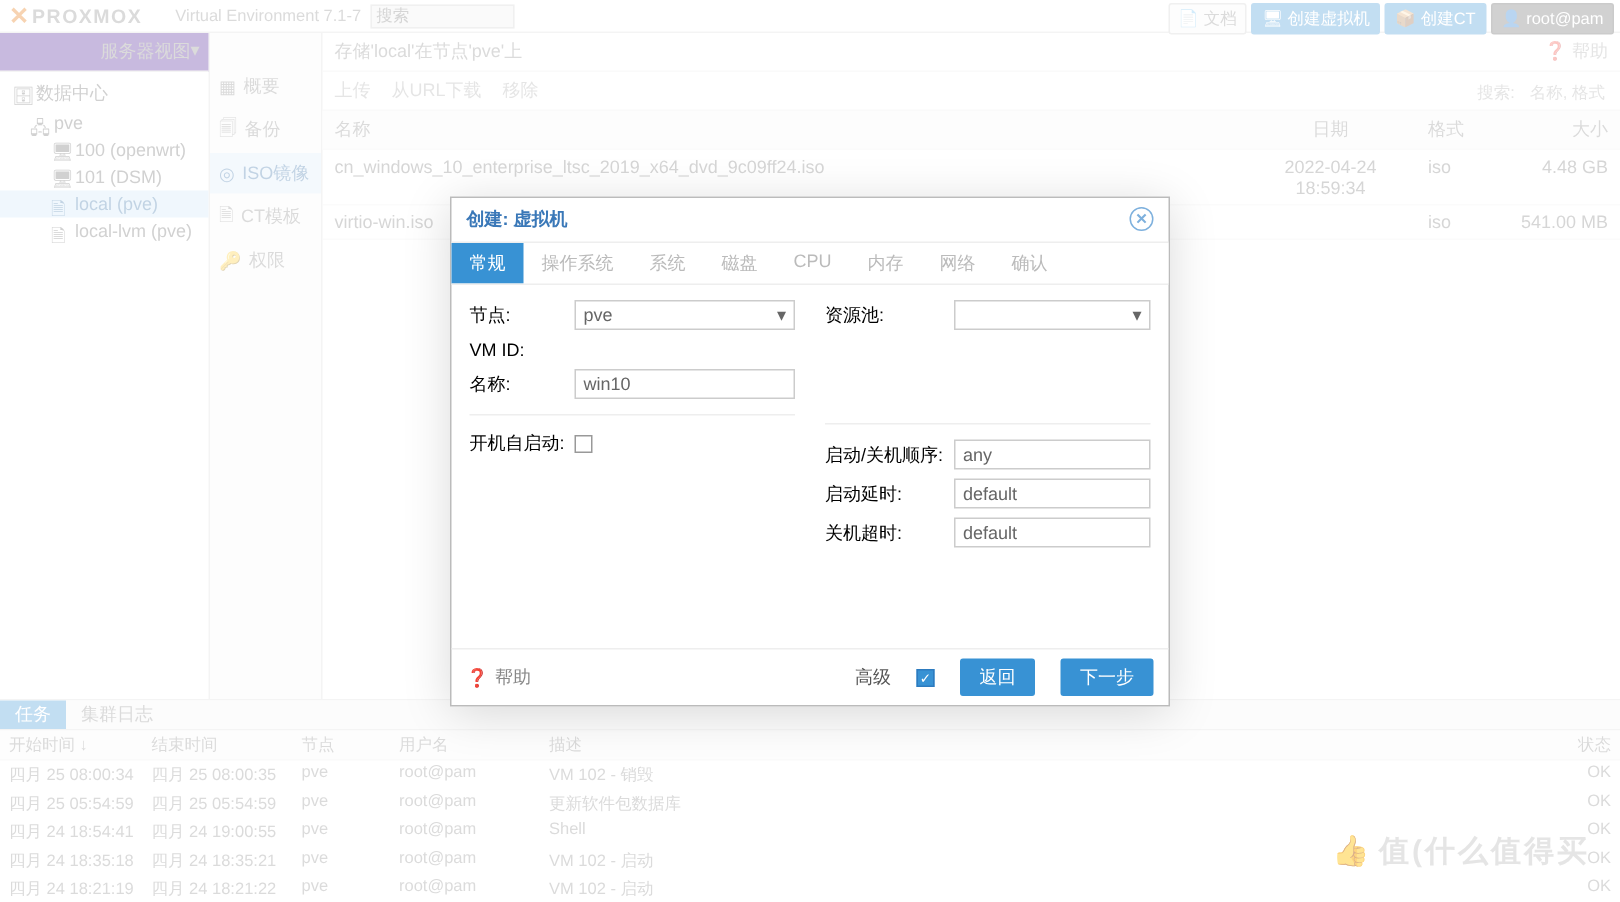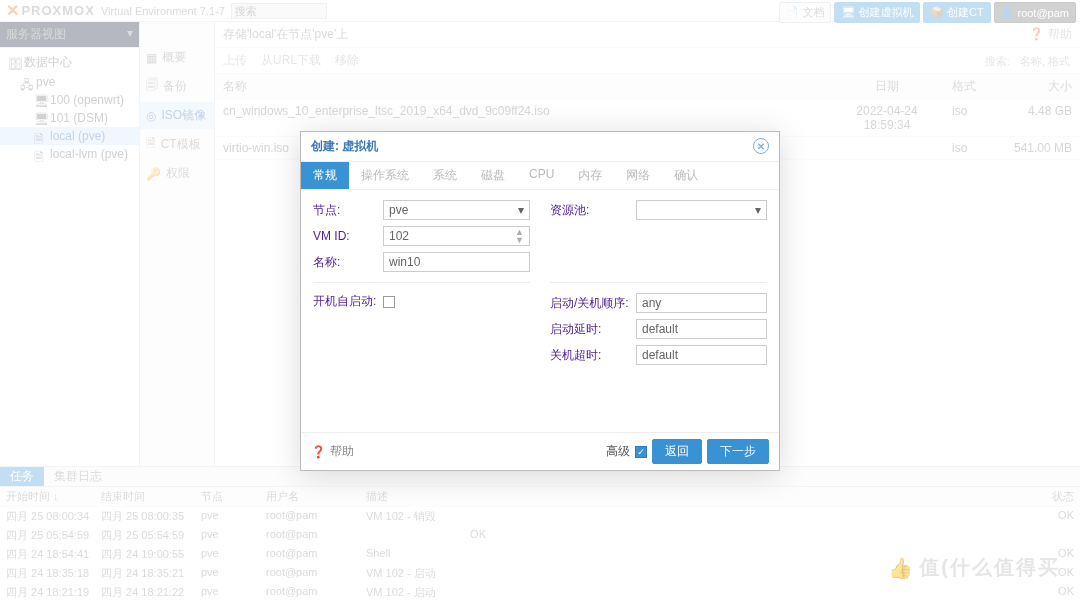--- a/index.html
+++ b/index.html
@@ -1,27 +1,27 @@
 <!DOCTYPE html>
 <html><head>
 <meta charset="utf-8">
 <style>
   * { box-sizing: border-box; margin: 0; padding: 0; font-family: Arial,"Helvetica Neue",Helvetica,sans-serif; }
   html,body { width: 1080px; height: 601px; overflow: hidden; background: #fff; font-size: 12px; color: #555; }
   .topbar { position: absolute; left:0; top:0; right:0; height:22px; background:#fff; border-bottom:1px solid #ddd; display:flex; align-items:center; }
   .logo-x { color:#e57000; font-weight:bold; font-size:16px; margin:0 2px 0 6px;}
   .logo-text { color:#888; font-weight:bold; letter-spacing:1px; font-size:13px;}
-  .env { color:#888; font-size:11px; margin-left:6px;}
+  .env { color:#888; font-size:11px; margin-left:22px;}
   .topsearch { margin-left:6px; width:96px; height:16px; background:#eee; border:1px solid #ccc; font-size:11px; padding:0 3px; color:#777;}
   .topright { position:absolute; right:4px; top:2px; display:flex; gap:3px; }
   .btn-sm { font-size:11px; padding:2px 6px; border-radius:2px; border:1px solid #ccc; background:#f7f7f7; color:#888; display:inline-flex; align-items:center; gap:3px;}
   .btn-blue { background:#3892d4; border-color:#3892d4; color:#fff; }
   .btn-dark { background:#666; border-color:#555; color:#fff;}
   .leftcol { position:absolute; left:0; top:22px; width:140px; bottom:135px; border-right:1px solid #ddd; }
-  .leftcol .hdr { background:#0f172a; padding:4px 6px; border-bottom:1px solid #ddd; color:#888; display:flex; justify-content:space-between;}
+  .leftcol .hdr { background:#4c1d95; padding:4px 6px; border-bottom:1px solid #ddd; color:#888; display:flex; justify-content:flex-end;}
   .tree { padding:4px 0;}
   .tree div { padding:2px 0 2px 8px; display:flex; align-items:center; gap:4px; color:#666; white-space:nowrap;}
   .tree .l1 { padding-left:20px;} .tree .l2 { padding-left:34px;}
   .tree .sel { background:#cde6f7; color:#3670a7;}
   .ico { width:12px; height:12px; display:inline-block; }
   .midnav { position:absolute; left:140px; top:22px; width:75px; bottom:135px; border-right:1px solid #ddd; background:#fafafa;}
   .midnav .items { position:absolute; top:22px; left:0; right:0;}
   .midnav .item { padding:5px 6px; color:#888; display:flex; align-items:center; gap:5px;}
   .midnav .item.sel { background:#dcebf9; color:#3670a7;}
   .main { position:absolute; left:215px; right:0; top:22px; bottom:135px; }
@@ -42,28 +42,28 @@
   .modal-mask { position:absolute; inset:0; background:rgba(255,255,255,0.45);}
   .modal { position:absolute; left:300px; top:131px; width:480px; height:340px; background:#fff; border:1px solid #bbb; box-shadow:0 4px 30px rgba(0,0,0,0.15); display:flex; flex-direction:column;}
   .modal .mhdr { padding:6px 10px; color:#3a78b8; font-weight:bold; display:flex; justify-content:space-between; border-bottom:1px solid #eee;}
   .modal .close { width:16px;height:16px;border:1px solid #7db0dd;border-radius:50%;color:#7db0dd;display:flex;align-items:center;justify-content:center;font-size:10px;}
   .wiztabs { display:flex; background:#fff; padding:0;}
   .wiztabs span { padding:5px 12px; color:#bbb;}
   .wiztabs span.sel { background:#3892d4; color:#fff;}
   .mbody { flex:1; padding:10px 12px; display:flex; gap:20px; border-top:1px solid #eee; border-bottom:1px solid #eee;}
   .col { flex:1; display:flex; flex-direction:column; gap:6px;}
   .frow { display:flex; align-items:center; gap:6px;}
-  .flabel { width:64px; color:#4c1d95;}
+  .flabel { width:64px; color:#000000;}
   .fbox { flex:1; height:20px; border:1px solid #ccc; padding:0 5px; display:flex; align-items:center; justify-content:space-between; color:#666; background:#fff;}
   .spin { color:#aaa; font-size:9px; line-height:8px;}
   .divider { height:1px; background:#eee; margin:4px 0;}
   .chk { width:12px;height:12px;border:1px solid #999;}
   .mfoot { padding:6px 10px; display:flex; align-items:center;}
   .mfoot .left { display:flex; align-items:center; gap:4px; color:#888;}
-  .mfoot .right { margin-left:auto; display:flex; align-items:center; gap:5px;}
+  .mfoot .right { margin-left:auto; display:flex; align-items:center; gap:17px;}
   .mfoot .chkadv { width:12px;height:12px;background:#3892d4;border:1px solid #2d7bbf;color:#fff;display:flex;align-items:center;justify-content:center;font-size:9px;}
   .mbtn { padding:3px 12px; border-radius:2px; border:1px solid #ccc; background:#f6f6f6; color:#666;}
   .mbtn.blue { background:#3892d4;border-color:#3892d4;color:#fff;}
   .faded { opacity:.55; }
   .watermark { position:absolute; right:20px; bottom:20px; color:#ccc; font-size:20px; letter-spacing:2px; font-weight:bold; opacity:.5; display:flex; align-items:center; gap:4px;}
 </style>
 </head>
 <body>
 
 <div class="faded">
@@ -194,20 +194,21 @@
           <span class="lc3">pve</span>
           <span class="lc4">root@pam</span>
           <span class="lc5">VM 102 - 销毁</span>
           <span class="lc6">OK</span>
         </div>
         <div class="log-row">
           <span class="lc1">四月 25 05:54:59</span>
           <span class="lc2">四月 25 05:54:59</span>
           <span class="lc3">pve</span>
           <span class="lc4">root@pam</span>
+          <span class="lc5">更新软件包数据库</span>
           <span class="lc6">OK</span>
         </div>
         <div class="log-row">
           <span class="lc1">四月 24 18:54:41</span>
           <span class="lc2">四月 24 19:00:55</span>
           <span class="lc3">pve</span>
           <span class="lc4">root@pam</span>
           <span class="lc5">Shell</span>
           <span class="lc6">OK</span>
         </div>
@@ -251,24 +252,20 @@
     <div class="col">
       <div class="frow">
           <span class="flabel">节点:</span>
         <div class="fbox">
             <span>pve</span>
             <span>▾</span>
           </div>
         </div>
       <div class="frow">
           <span class="flabel">VM ID:</span>
-        <div class="fbox">
-            <span>102</span>
-            <span class="spin">▲<br>▼</span>
-          </div>
         </div>
       <div class="frow">
           <span class="flabel">名称:</span>
         <div class="fbox">
             <span>win10</span>
           </div>
         </div>
       <div class="divider"></div>
       <div class="frow">
           <span class="flabel" style="width:64px">开机自启动:</span>

